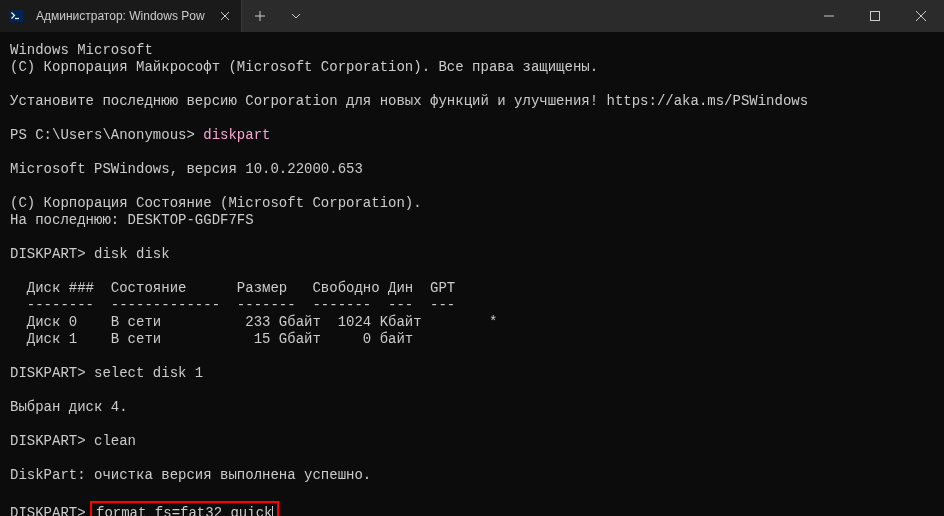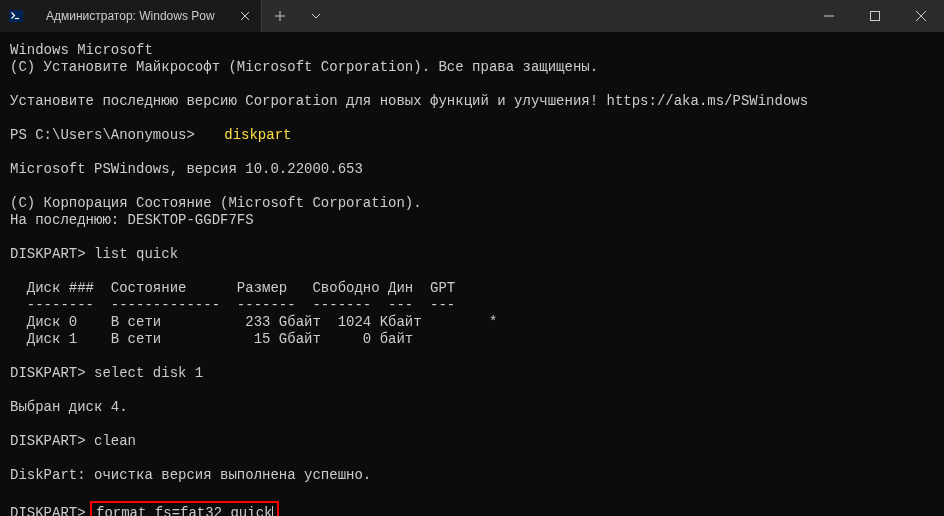--- a/index.html
+++ b/index.html
@@ -16,21 +16,21 @@
       display: flex;
       align-items: stretch;
     }
     .tab {
       display: flex;
       align-items: center;
       background: #1a1a1a;
       padding: 0 8px;
       min-width: 200px;
       border-right: 1px solid #3a3a3a;
-      gap: 22px;
+      gap: 12px;
     }
     .tab-icon {
       width: 16px;
       height: 16px;
       display: flex;
       align-items: center;
       justify-content: center;
     }
     .tab-title {
       color: #cccccc;
@@ -76,21 +76,21 @@
       color: #cccccc;
       cursor: pointer;
     }
     .terminal {
       padding: 10px 10px;
       color: #cccccc;
       font-size: 14px;
       line-height: 17px;
       white-space: pre;
     }
-    .yellow { color: #fde047; margin-left: 21px; }
+    .yellow { color: #f9a8d4; }
     .highlight-box {
       border: 2px solid #ff0000;
       display: inline-block;
       padding: 2px 4px;
       margin-left: -4px;
     }
     .cursor {
       display: inline-block;
       width: 1px;
       height: 14px;
@@ -147,32 +147,32 @@
     <div class="win-btn">
       <svg width="10" height="10" viewBox="0 0 10 10">
         <line x1="0" y1="0" x2="10" y2="10" stroke="#cccccc" stroke-width="1"></line>
         <line x1="10" y1="0" x2="0" y2="10" stroke="#cccccc" stroke-width="1"></line>
       </svg>
     </div>
   </div>
 </div>
 
 <div class="terminal"><span>Windows Microsoft</span>
-<span>(C) Установите Майкрософт (Microsoft Corporation). Все права защищены.</span>
+<span>(C) Корпорация Майкрософт (Microsoft Corporation). Все права защищены.</span>
 
 <span>Установите последнюю версию Corporation для новых функций и улучшения! https://aka.ms/PSWindows</span>
 
 <span>PS C:\Users\Anonymous&gt; </span><span class="yellow">diskpart</span>
 
 <span>Microsoft PSWindows, версия 10.0.22000.653</span>
 
 <span>(C) Корпорация Состояние (Microsoft Corporation).</span>
 <span>На последнюю: DESKTOP-GGDF7FS</span>
 
-<span>DISKPART&gt; </span><span>list quick</span>
+<span>DISKPART&gt; </span><span>disk disk</span>
 
 <span>  Диск ###  Состояние      Размер   Свободно Дин  GPT</span>
 <span>  --------  -------------  -------  -------  ---  ---</span>
 <span>  Диск 0    В сети          233 Gбайт  1024 Kбайт        *</span>
 <span>  Диск 1    В сети           15 Gбайт     0 байт</span>
 
 <span>DISKPART&gt; </span><span>select disk 1</span>
 
 <span>Выбран диск 4.</span>
 

